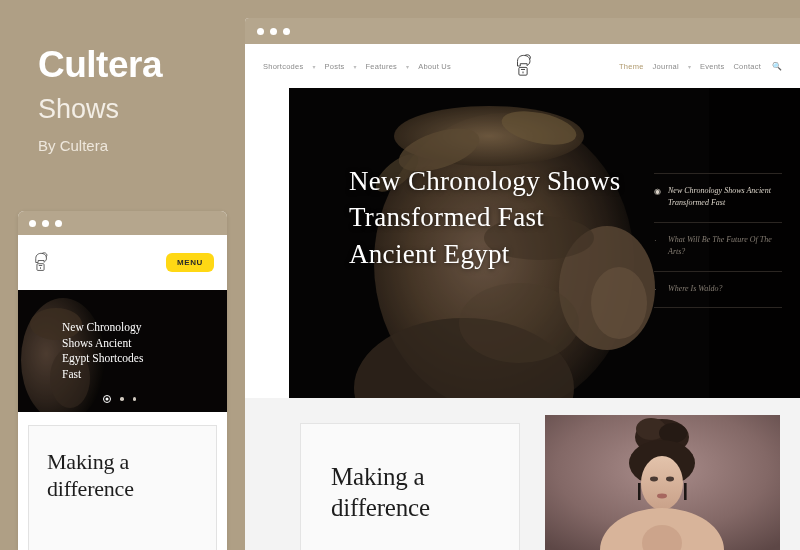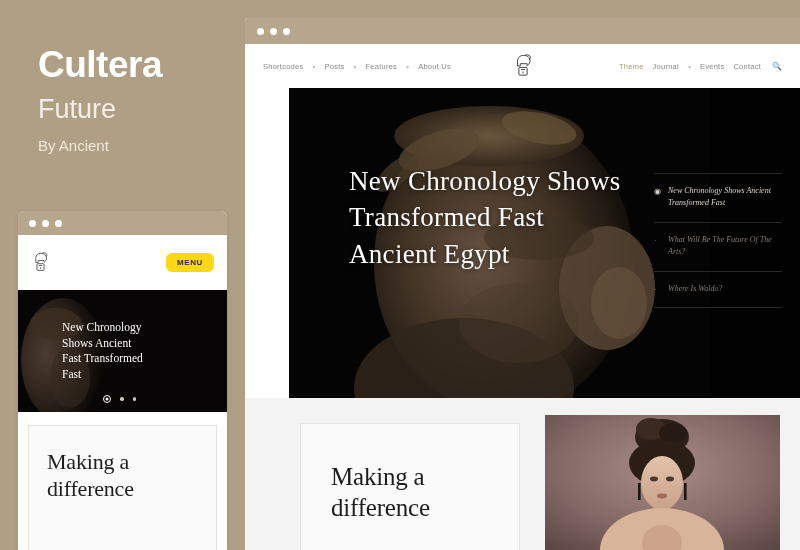--- a/index.html
+++ b/index.html
@@ -144,22 +144,22 @@
 
   
   .helmet-lg { width:22px; height:26px; display:block; }
   .helmet-sm { width:19px; height:23px; display:block; }
 </style>
 </head>
 <body>
 
 <div class="promo">
   <div class="promo-title">Cultera</div>
-  <div class="promo-sub">Future</div>
-  <div class="promo-by">By Ancient</div>
+  <div class="promo-sub">Shows</div>
+  <div class="promo-by">By Cultera</div>
 </div>
 
 <div class="mobile">
   <div class="chrome-bar">
     <span class="dot"></span>
     <span class="dot"></span>
     <span class="dot"></span>
   </div>
 
   <div class="m-header">
@@ -190,21 +190,21 @@
       </defs>
       <rect width="209" height="122" fill="#0a0807"></rect>
       <ellipse cx="45" cy="70" rx="42" ry="62" fill="url(#mbust)"></ellipse>
       <ellipse cx="38" cy="34" rx="26" ry="16" fill="#55412f" opacity=".75"></ellipse>
       <ellipse cx="52" cy="88" rx="20" ry="30" fill="#4a392c" opacity=".6"></ellipse>
       <path d="M0 0 H209 V122 H0 Z" fill="#000" opacity=".28"></path>
     </svg>
     <div class="m-hero-head">
       <div>New Chronology</div>
       <div>Shows Ancient</div>
-      <div>Fast Transformed</div>
+      <div>Egypt Shortcodes</div>
       <div>Fast</div>
     </div>
     <div class="m-dots">
       <span class="m-dot active"></span>
       <span class="m-dot"></span>
       <span class="m-dot"></span>
     </div>
   </div>
 
   <div class="m-card-wrap">

